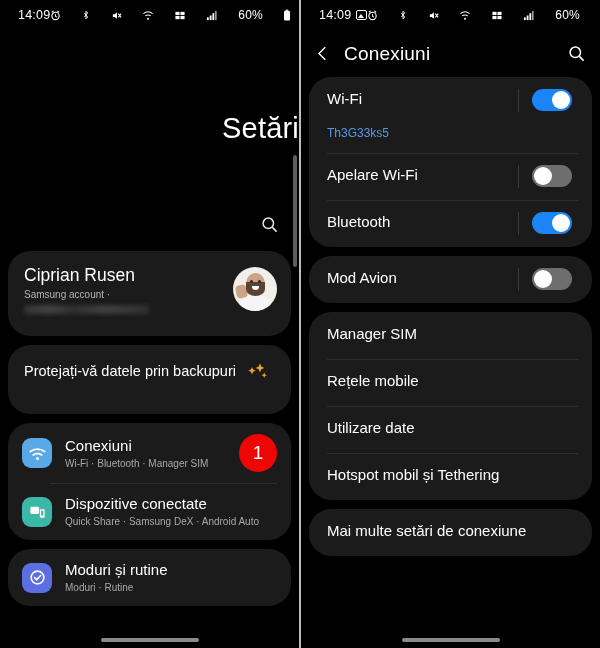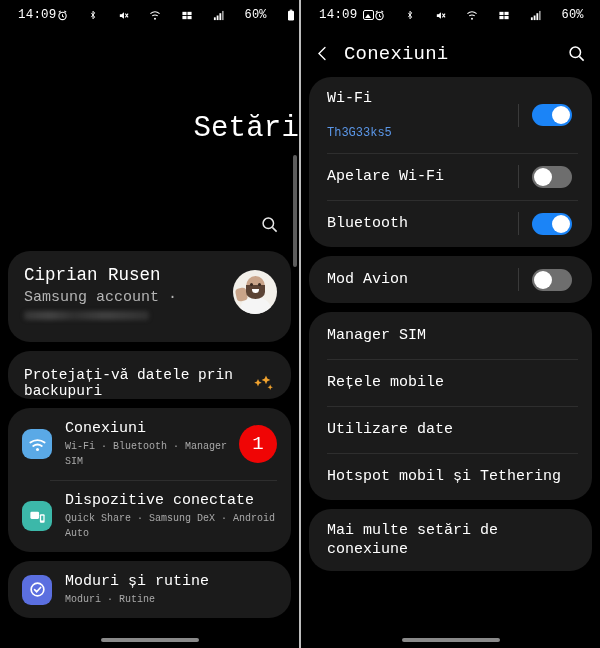--- a/index.html
+++ b/index.html
@@ -2,21 +2,21 @@
 <html><head>
 <meta charset="utf-8">
 <style>
   * { box-sizing: border-box; margin: 0; padding: 0; }
   html, body {
     width: 600px; height: 648px;
     background: #000;
     font-family: "Liberation Sans", sans-serif;
     overflow: hidden;
   }
-  .stage { position: relative; width: 600px; height: 556px; display: flex; background:#f97316;font-family:Liberation Mono, monospace; }
+  .stage { position: relative; width: 600px; height: 556px; display: flex; background:#f97316; }
   .phone { position: relative; width: 299px; height: 648px; background: #000; overflow: hidden; }
   .divider-v { width: 2px; height: 648px; background: #bdbdbd; }
 
   
   .statusbar {
     height: 30px; display: flex; align-items: center;
     justify-content: space-between; padding: 0 11px 0 18px;
     color: #fff; font-size: 12.5px; letter-spacing: .2px;
   }
   .sb-left { display: flex; align-items: center; gap: 5px; }
@@ -38,39 +38,39 @@
 
   .card {
     background: #1b1b1b; border-radius: 22px; margin: 0 8px 9px 8px;
     overflow: hidden;
   }
   .acct {
     display:flex; align-items:center; padding: 13px 14px 22px 16px; min-height: 76px;
   }
   .acct-text { flex: 1; }
   .acct-name { color:#fff; font-size: 17.5px; line-height: 22px; }
-  .acct-sub { color:#b4b4b4; font-size: 15px; margin-top: 3px; }
+  .acct-sub { color:#b4b4b4; font-size: 10px; margin-top: 3px; }
   .acct-blur { margin-top: 5px; width: 125px; height: 9px; border-radius:3px;
     background: linear-gradient(90deg,#3a3a3a,#4a4a4a 20%,#333 40%,#474747 65%,#343434 100%);
     filter: blur(2.2px); opacity:.85;}
   .avatar {
     width: 44px; height: 44px; border-radius: 50%; overflow:hidden;
     background:#f2efe9; position:relative; flex:none;
   }
   .avatar .head { position:absolute; left:13px; top:6px; width:19px;height:21px;border-radius:50% 50% 45% 45%; background:#c9a489;}
   .avatar .beard{ position:absolute; left:13px; top:15px; width:19px;height:14px;border-radius:0 0 50% 50%; background:#5b4334;}
   .avatar .mouth{ position:absolute; left:19px; top:19px; width:7px;height:4px;border-radius:0 0 6px 6px; background:#fff;}
   .avatar .body { position:absolute; left:7px; top:28px; width:31px;height:18px;border-radius:12px 12px 0 0; background:#f5f5f5;}
   .avatar .hand { position:absolute; left:3px; top:18px; width:11px;height:13px;border-radius:4px; background:#c9a489; transform:rotate(-12deg);}
   .avatar .eyeL { position:absolute; left:17px; top:13px; width:3px;height:3px;border-radius:50%; background:#3a2a20;}
   .avatar .eyeR { position:absolute; left:25px; top:13px; width:3px;height:3px;border-radius:50%; background:#3a2a20;}
 
   .backup {
     display:flex; align-items:center; justify-content:flex-start;
-    padding: 16px 16px 0 16px;
+    padding: 16px 16px 33px 16px;
   }
   .backup-text{ color:#fff; font-size: 14.5px; }
   .sparkles { margin-left: 9px; display:flex; align-items:flex-start; }
 
   .row {
     display:flex; align-items:center; padding: 11px 14px 11px 14px; position:relative;
   }
   .row + .row::before{
     content:""; position:absolute; left:42px; right:14px; top:0; height:1px; background:#2e2e2e;
   }
@@ -81,21 +81,21 @@
   .row-sub { color:#a9a9a9; font-size: 10px; line-height: 15px; margin-top:1px; }
   .badge {
     width: 38px; height: 38px; border-radius:50%; background:#f00505;
     color:#fff; font-size: 19px; display:flex; align-items:center; justify-content:center;
     flex:none; margin-left: 4px;
   }
 
   
   .appbar { height: 47px; display:flex; align-items:center; padding: 0 14px 0 13px; }
   .appbar-title { color:#fff; font-size: 19px; margin-left: 13px; flex:1; letter-spacing:.2px;}
-  .srow { display:flex; align-items:center; padding: 12px 20px 12px 18px; position:relative; min-height: 47px;}
+  .srow { display:flex; align-items:flex-start; padding: 12px 20px 12px 18px; position:relative; min-height: 47px;}
   .srow + .srow::before{
     content:""; position:absolute; left:18px; right:14px; top:0; height:1px; background:#2e2e2e;
   }
   .srow-txt{ flex:1; min-width:0; }
   .srow-title{ color:#fff; font-size:15px; line-height:19px;}
   .srow-sub{ color:#5b97e8; font-size:12px; line-height:15px; margin-top:18px;}
   .tg-sep{ width:1px; height:23px; background:#3a3a3a; margin-right: 13px; flex:none;}
   .toggle{ width:40px;height:22px;border-radius:12px;position:relative;flex:none; }
   .toggle.on{ background:#1b84f7; }
   .toggle.off{ background:#6e6e6e; }

